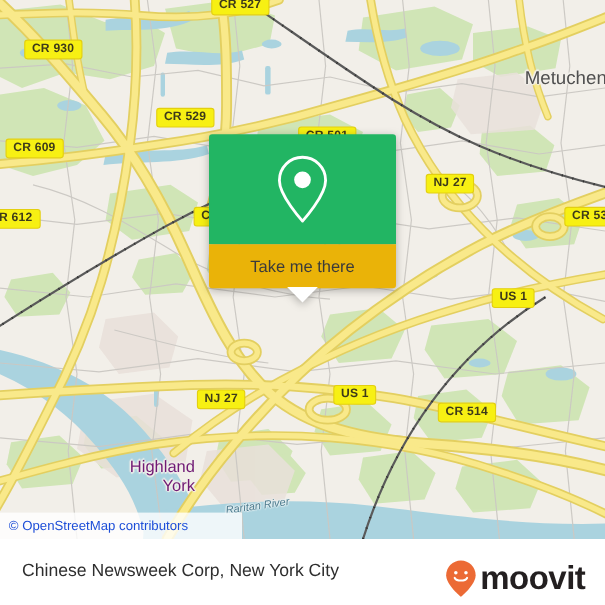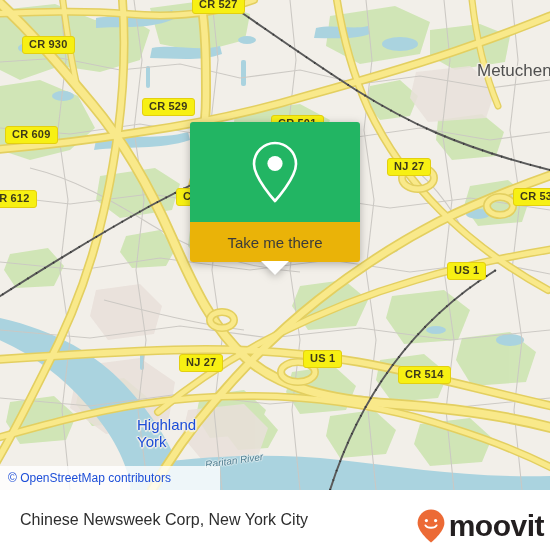--- a/index.html
+++ b/index.html
@@ -68,24 +68,23 @@
       1.5px 0 1px #f2efe9, -1.5px 0 1px #f2efe9,
       0 1.5px 1px #f2efe9, 0 -1.5px 1px #f2efe9,
       1px 1px 1px #f2efe9, -1px -1px 1px #f2efe9;
   }
   .place.town {
     font-size: 17px;
     color: #4f4f4f;
   }
   .place.town2 {
     font-size: 15px;
-    color: #1d4ed8;
-    text-align: left;
+    color: #701a75;
+    text-align: right;
     line-height: 17px;
-    margin-left: 19px;
   }
   .place.water-label {
     font-size: 10px;
     font-style: italic;
     color: #4f7d90;
     text-shadow:
       1px 0 1px #e7f0f2, -1px 0 1px #e7f0f2,
       0 1px 1px #e7f0f2, 0 -1px 1px #e7f0f2;
   }
 
@@ -154,21 +153,21 @@
   #bottombar {
     position: absolute;
     left: 0;
     top: 490px;
     width: 550px;
     height: 60px;
     background: #ffffff;
     display: flex;
     align-items: center;
     justify-content: space-between;
-    padding: 0 6px 0 20px;
+    padding: 0 18px 0 20px;
     box-sizing: border-box;
     z-index: 6;
   }
   #place-title {
     font-size: 16px;
     color: #2e2e2e;
     font-family: "Liberation Sans", sans-serif;
     white-space: nowrap;
   }
   #brand {

